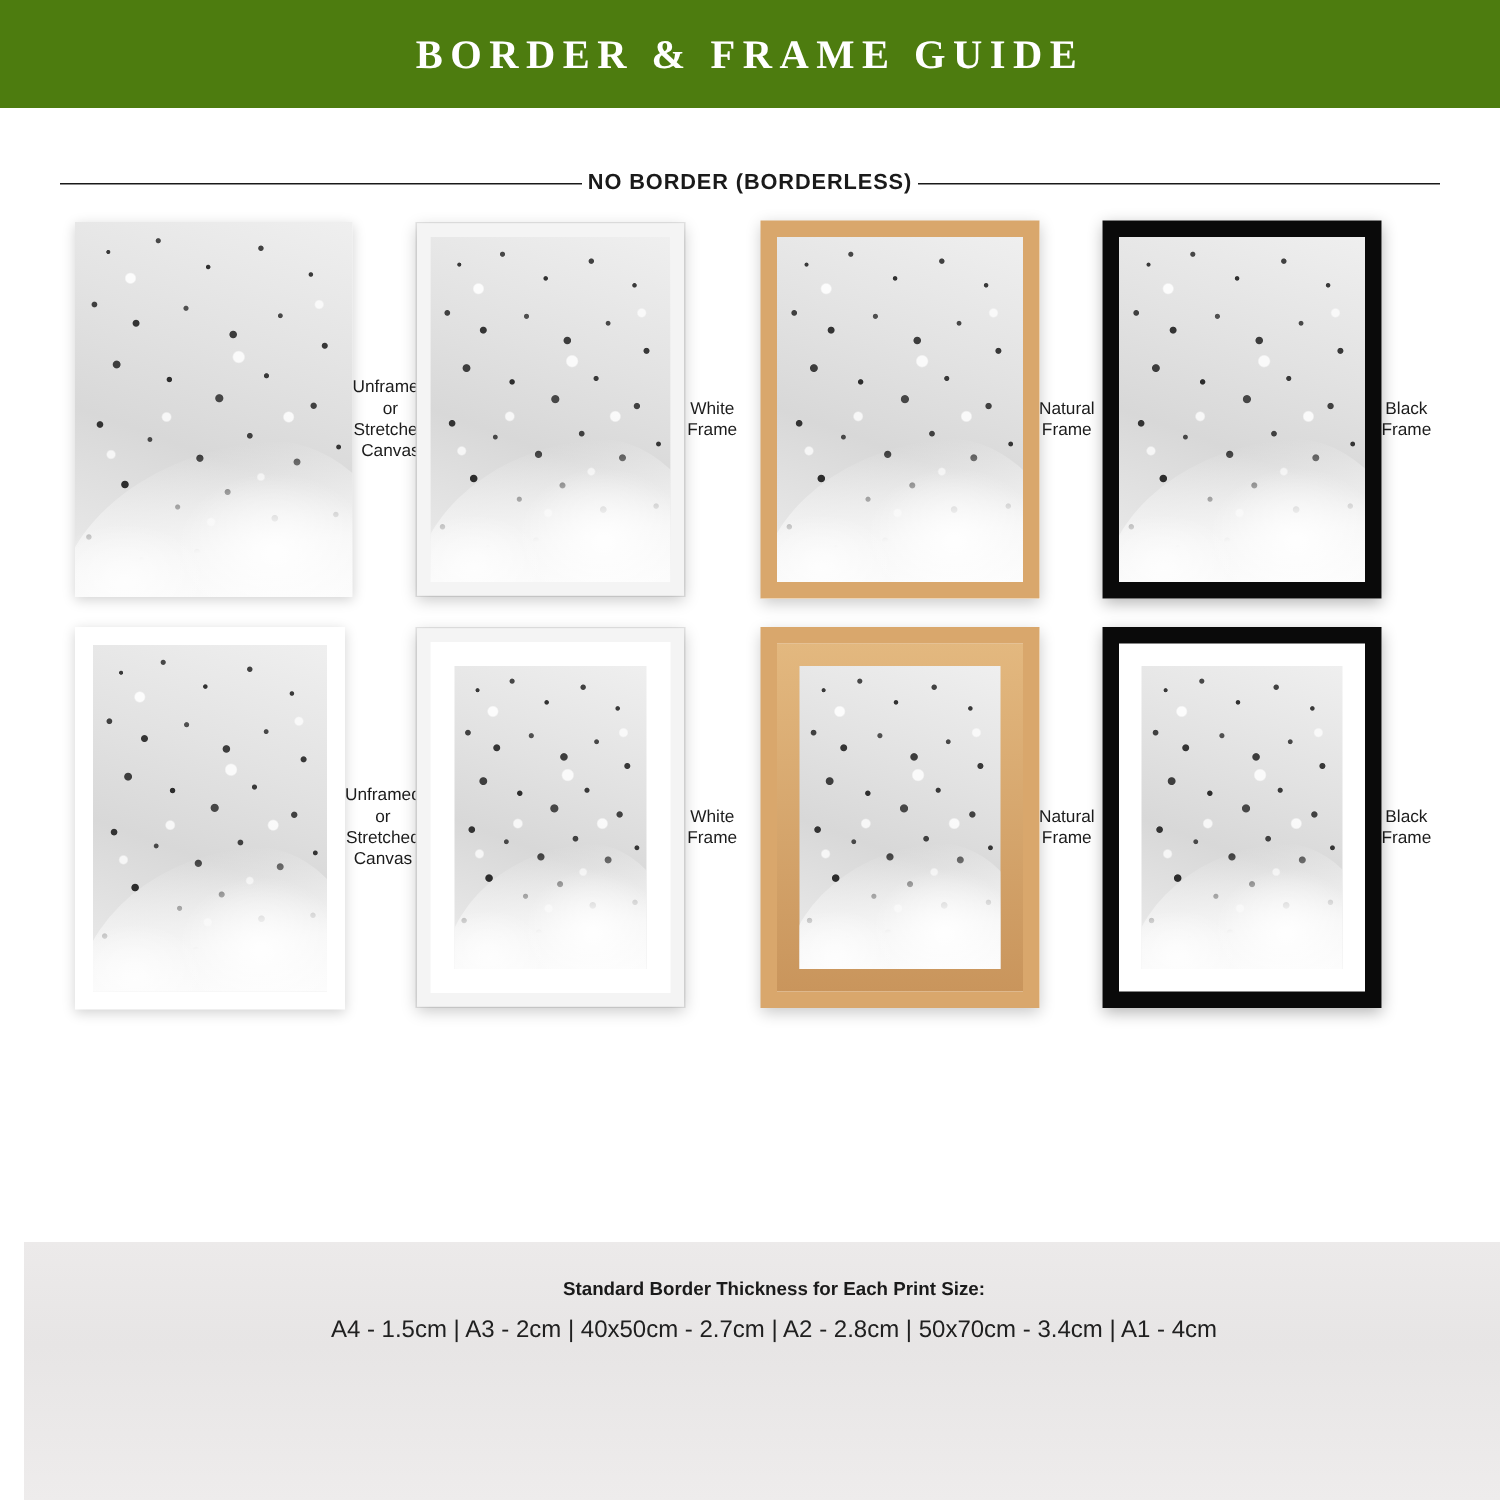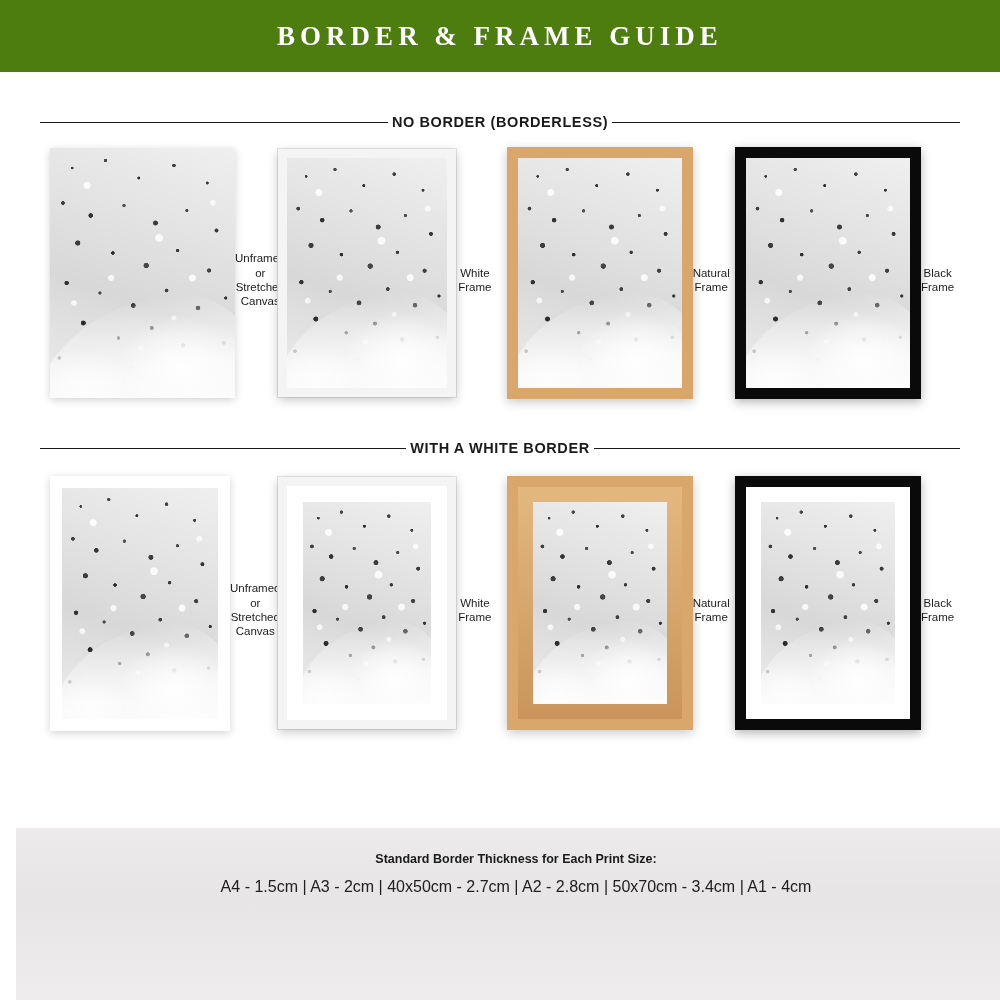--- a/index.html
+++ b/index.html
@@ -292,25 +292,20 @@
           </div>
         </div>
       </div>
       <div class="caption">Black Frame</div>
     </div>
 
   </div>
 </div>
 
 <div class="section">
-  <div class="section-head">
-    <div class="rule"></div>
-    <div class="label">WITH A WHITE BORDER</div>
-    <div class="rule"></div>
-  </div>
 
   <div class="row">
 
     <div class="cell">
       <div class="art-area tall">
         <div class="frame none-f mat" style="width:180px;height:255px;padding:12px;">
           <div class="photo" style="width:100%;height:100%;">
             <div class="specks"></div>
             <div class="shore"></div>
           </div>

